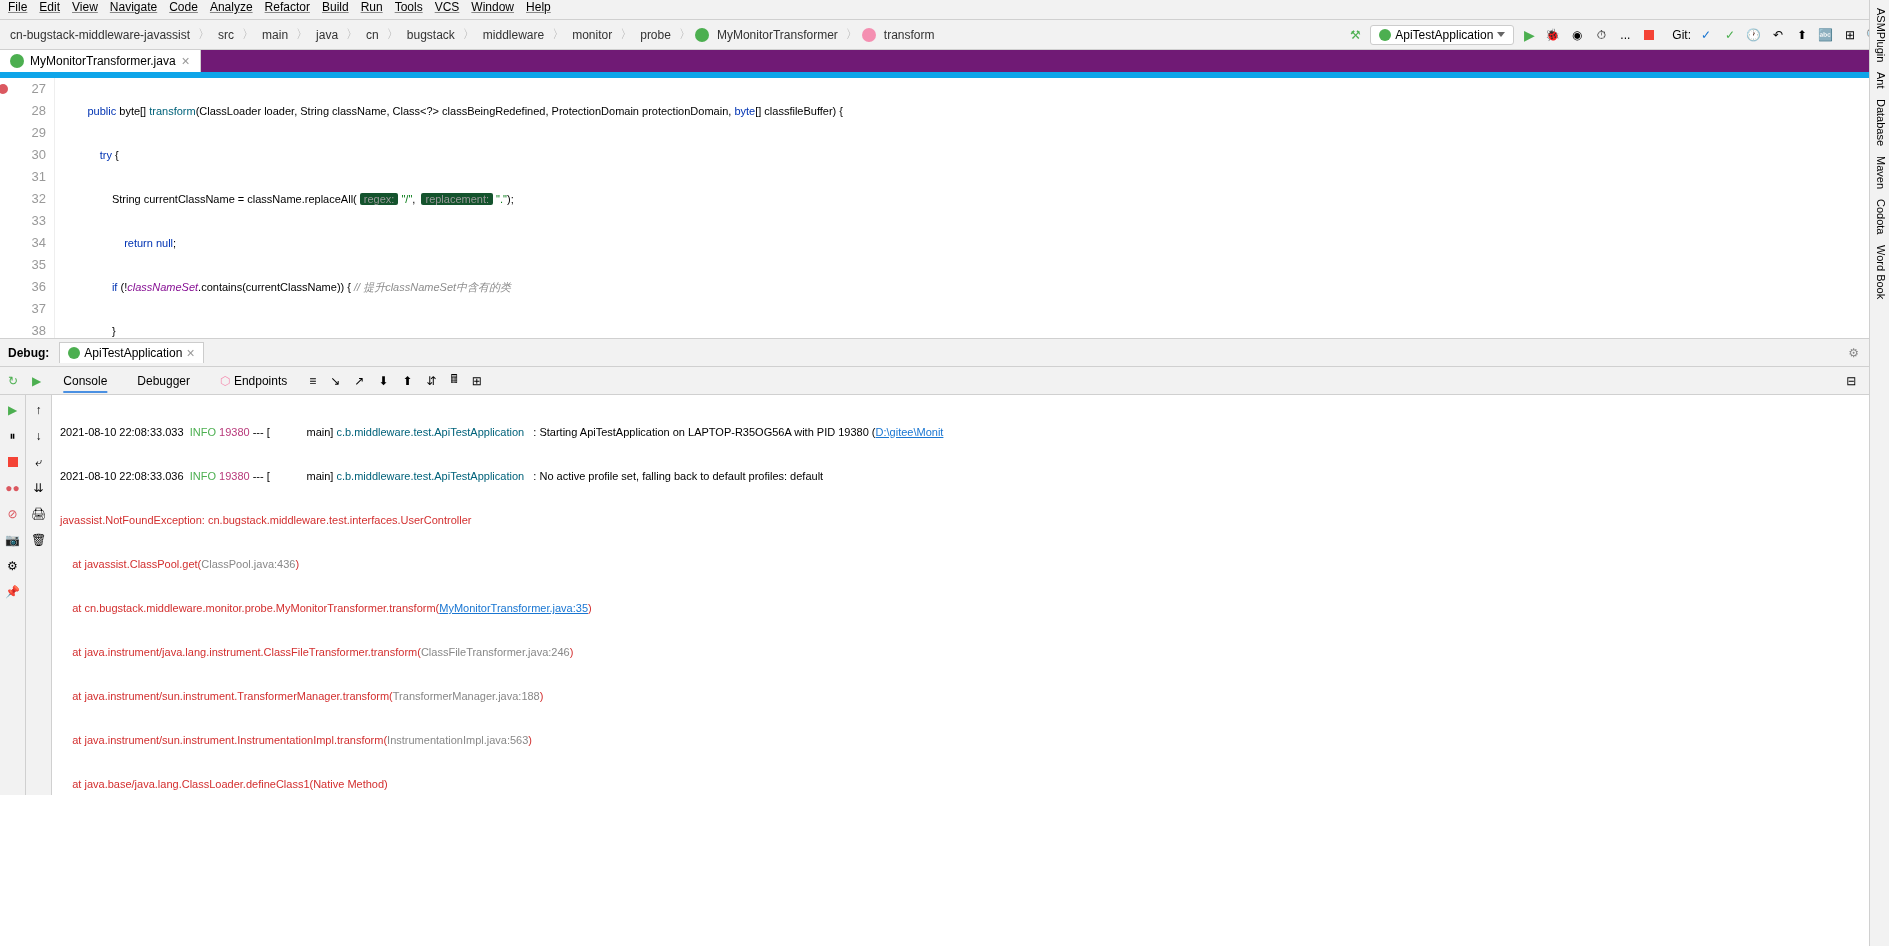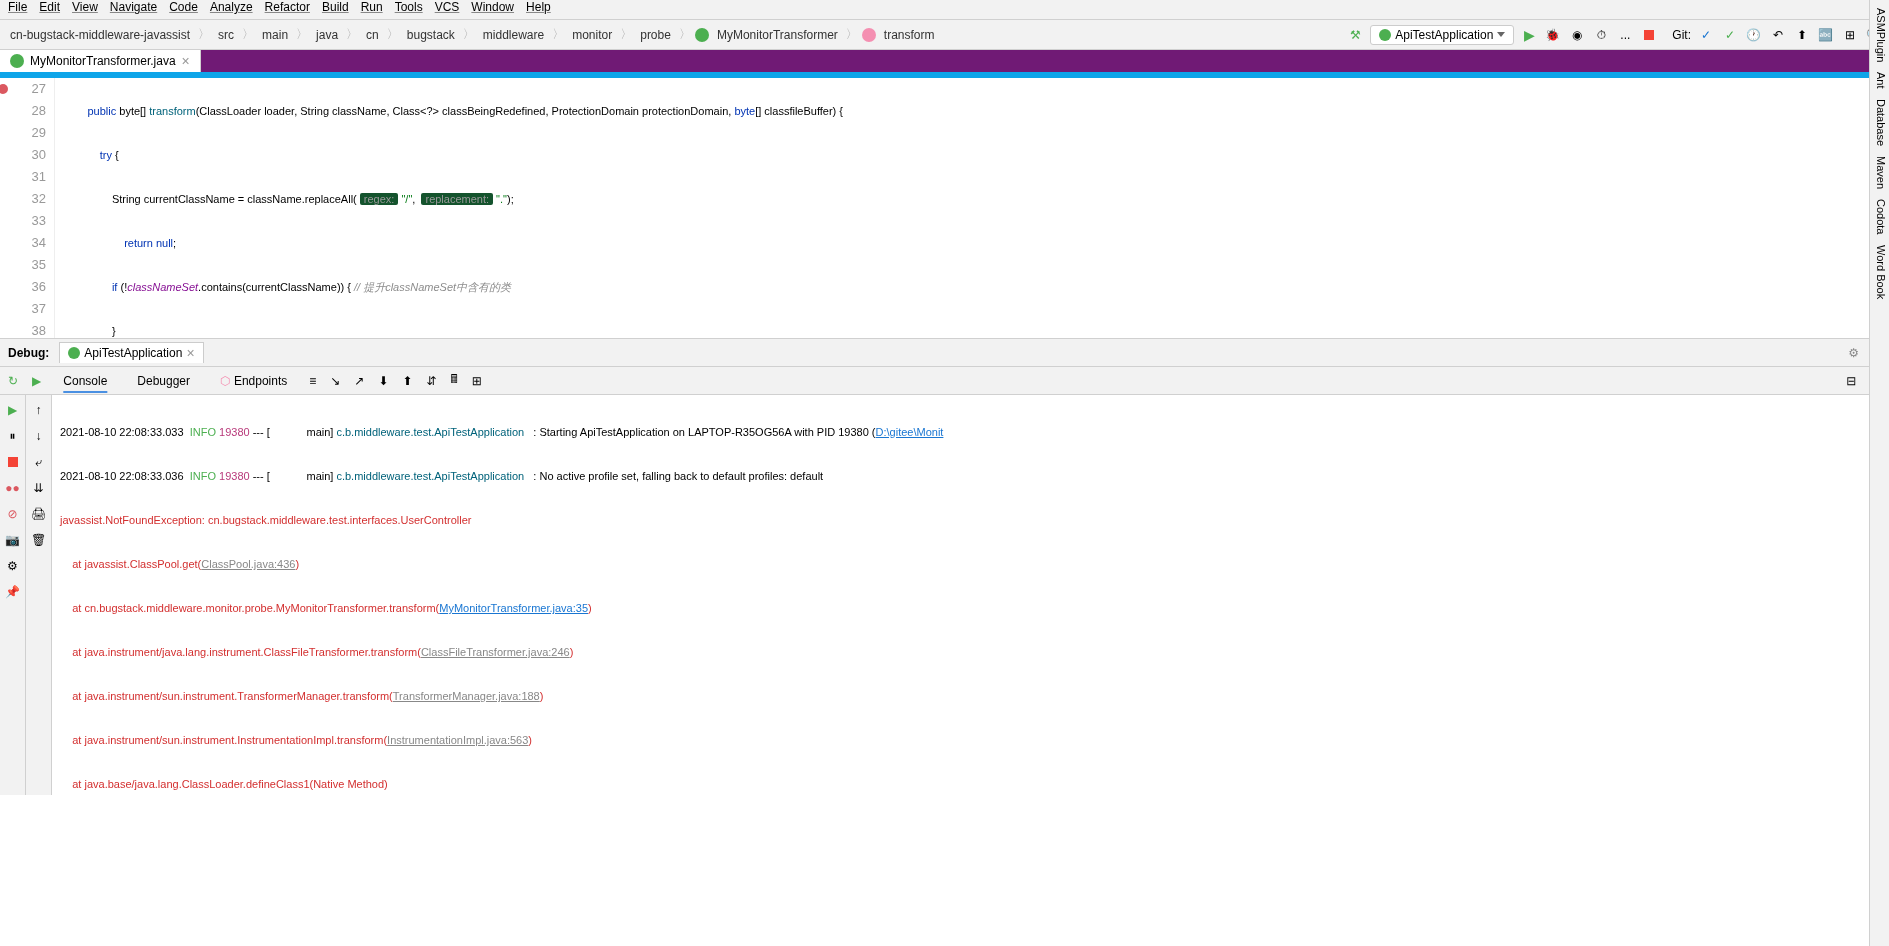--- a/index.html
+++ b/index.html
@@ -55,21 +55,21 @@
 .console-body { display: flex; height: 400px; }
 .console-left { width: 26px; background: #f2f2f2; border-right: 1px solid #d0d0d0; display: flex; flex-direction: column; align-items: center; gap: 8px; padding-top: 6px; }
 .cl-btn { width: 18px; height: 18px; cursor: pointer; display: flex; align-items: center; justify-content: center; }
 .console-left2 { width: 26px; background: #f2f2f2; border-right: 1px solid #d0d0d0; display: flex; flex-direction: column; align-items: center; gap: 8px; padding-top: 6px; }
 .console-out { flex: 1; font-family: "JetBrains Mono", Consolas, monospace; font-size: 11px; line-height: 22px; padding: 4px 8px; white-space: pre; overflow: hidden; }
 .log-info { color: #4caf50; }
 .log-pid { color: #b8397a; }
 .log-cls { color: #00627a; }
 .log-err { color: #d32f2f; }
 .log-link { color: #1976d2; text-decoration: underline; cursor: pointer; }
-.log-ulink { color: #888; text-decoration: underline; }
+.log-ulink { color: #888; }
 </style>
 </head>
 <body>
 
 <div class="menu-bar">
   <span>File</span>
   <span>Edit</span>
   <span>View</span>
   <span>Navigate</span>
   <span>Code</span>

